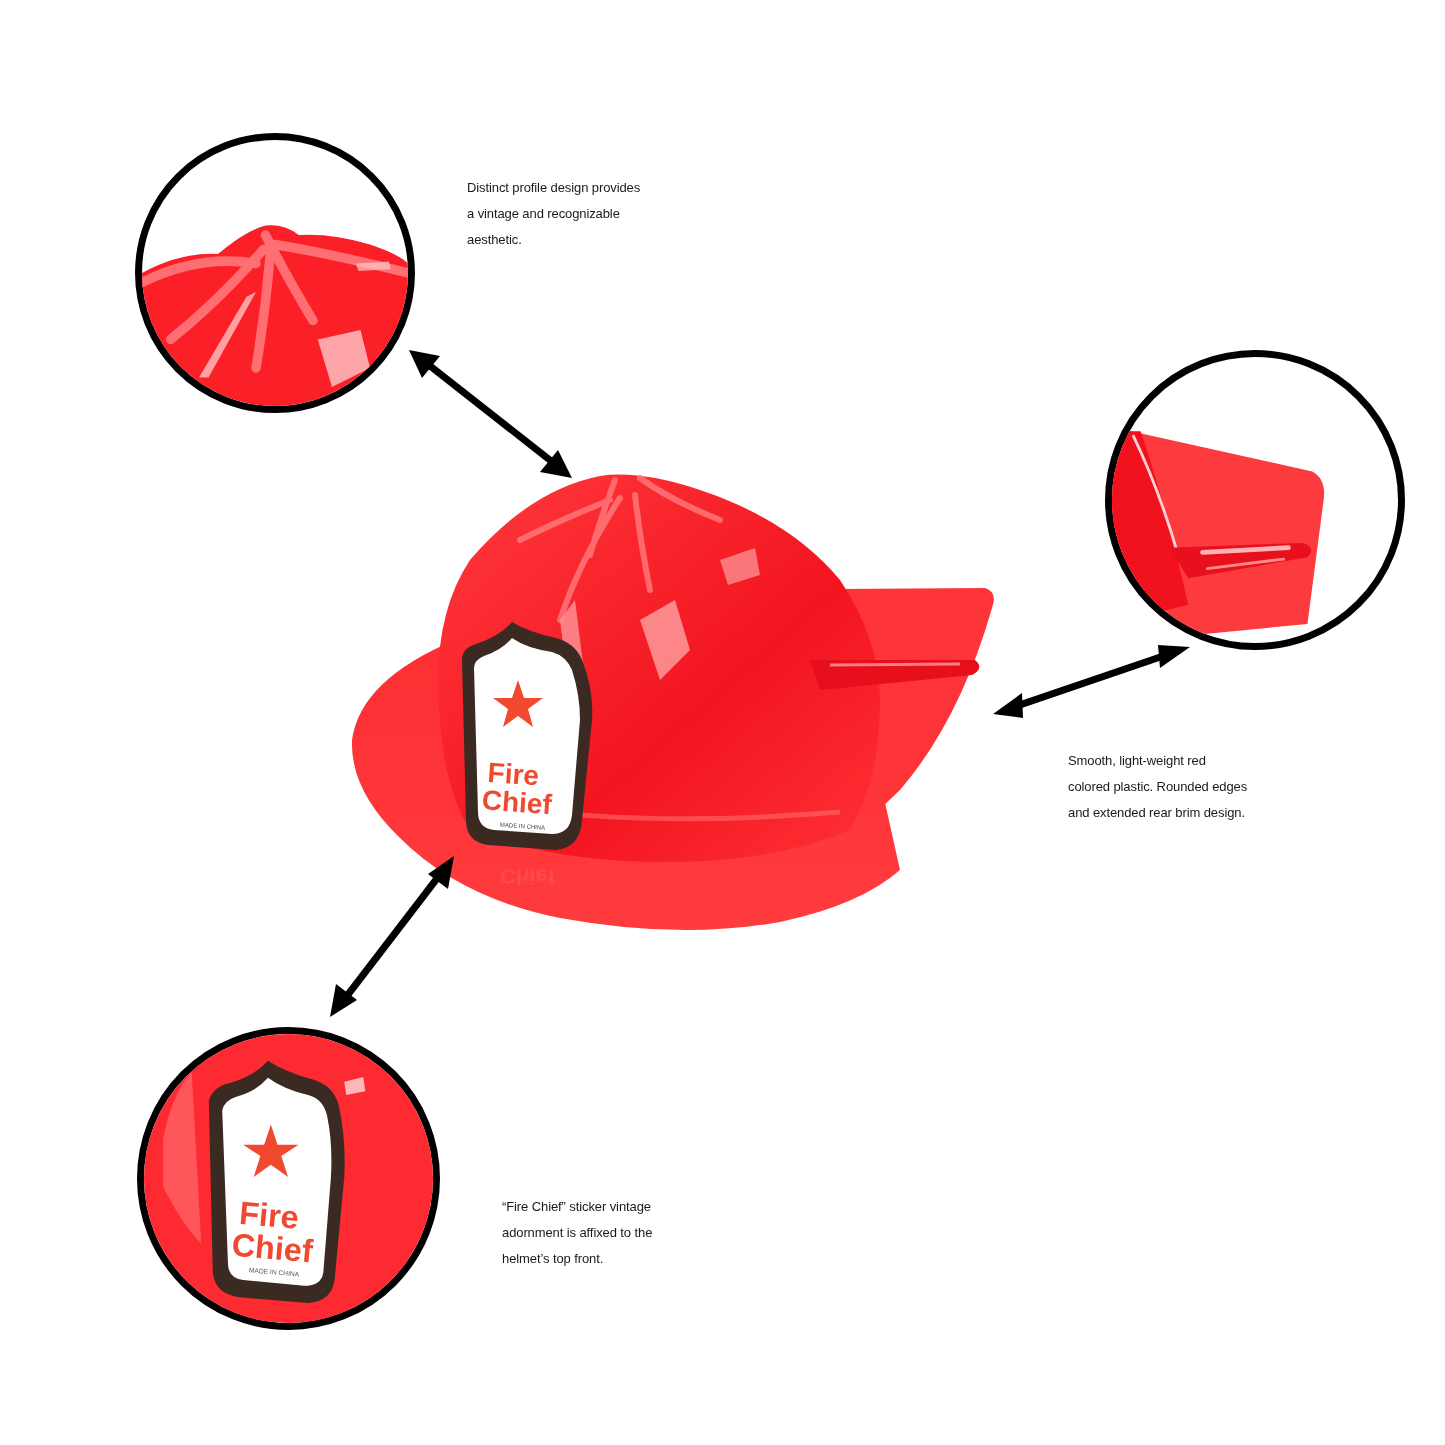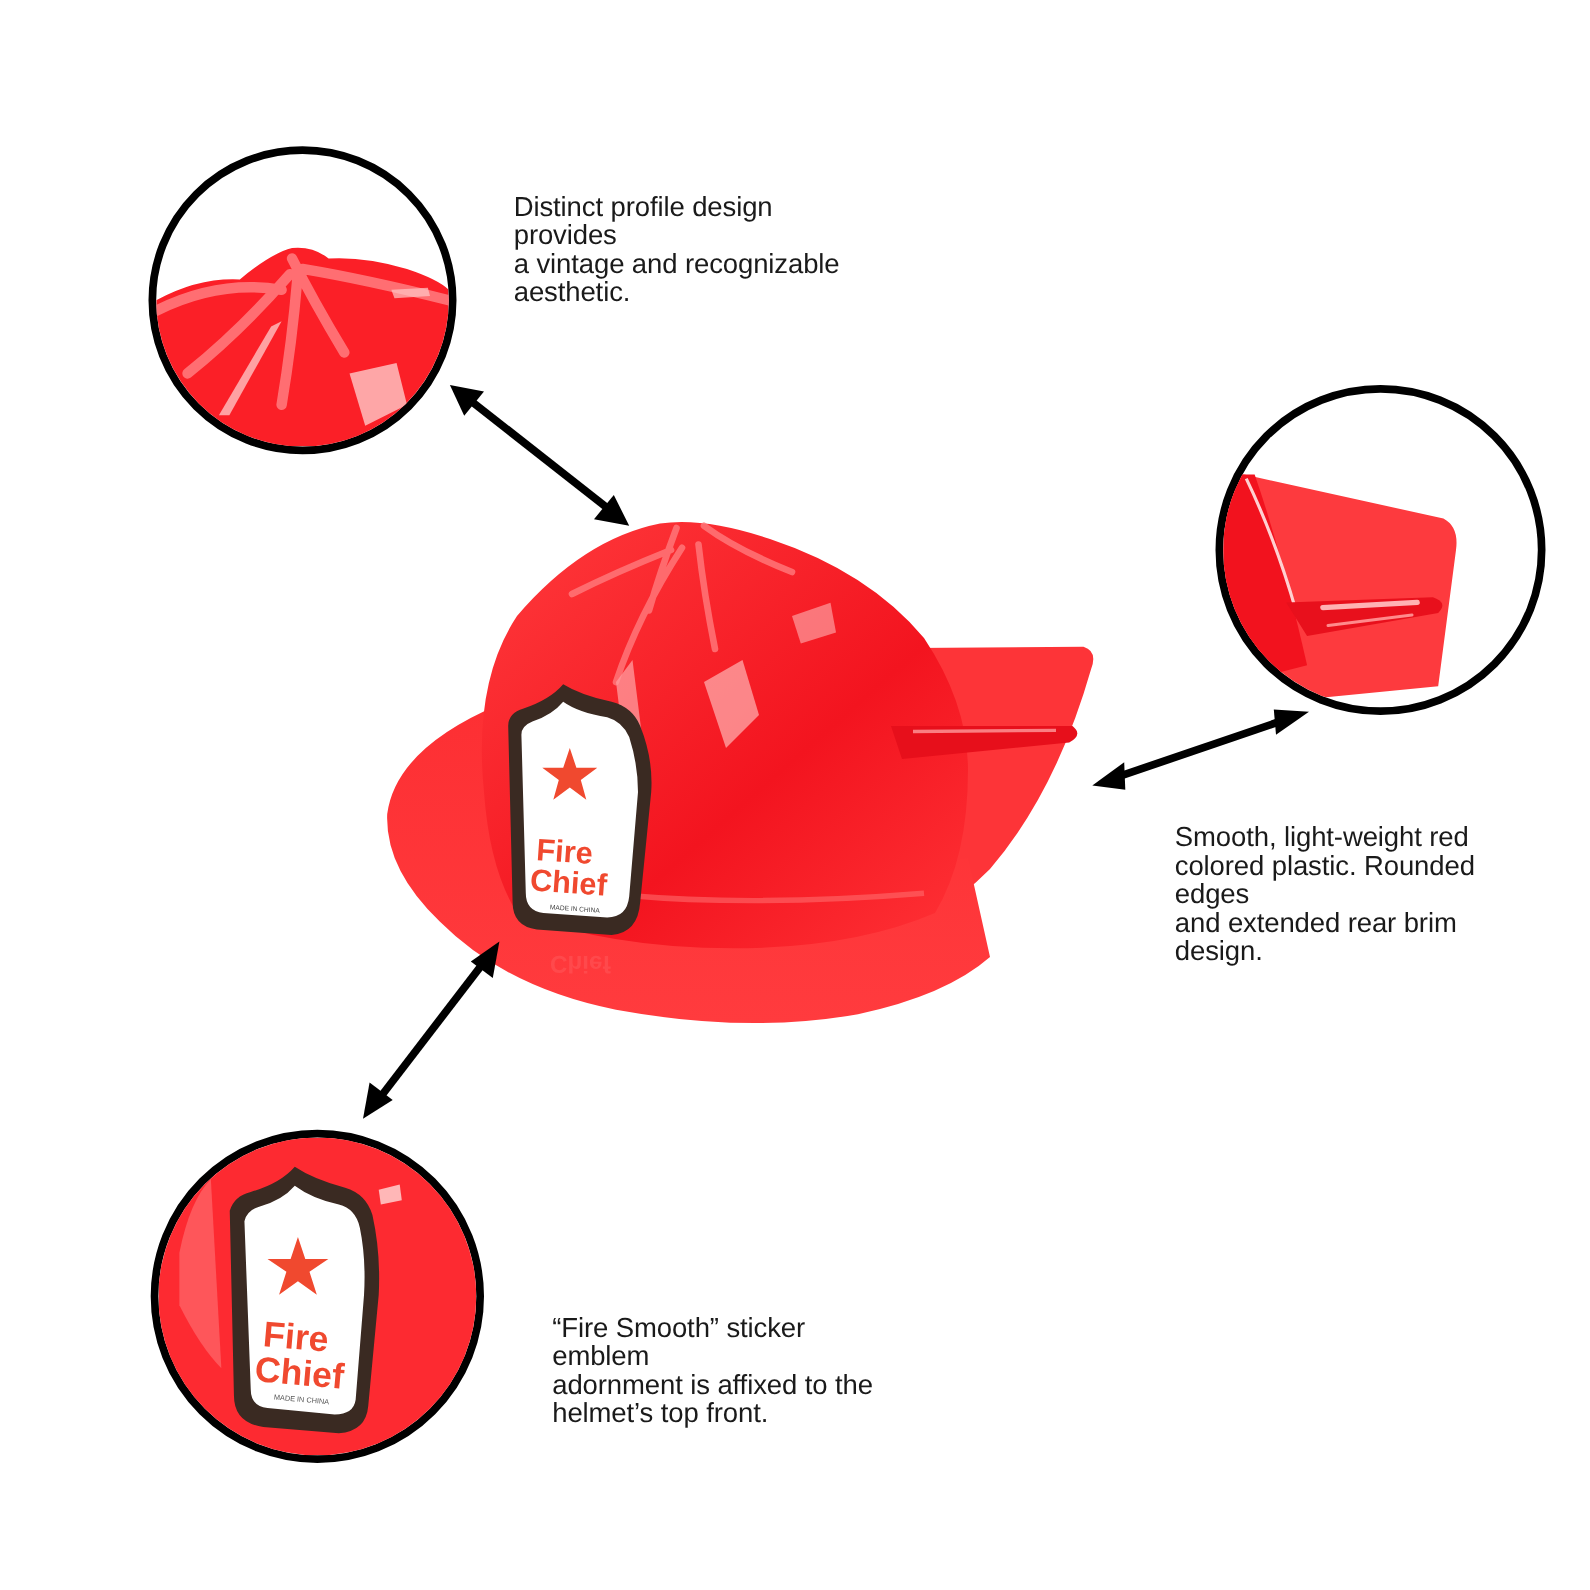--- a/index.html
+++ b/index.html
@@ -1,18 +1,18 @@
 <!DOCTYPE html>
 <html><head>
 <meta charset="utf-8">
 <style>
   html, body { margin: 0; padding: 0; background: #ffffff; }
   body { width: 1445px; height: 1445px; position: relative; overflow: hidden; font-family: "Liberation Sans", "DejaVu Sans", sans-serif; }
   .abs { position: absolute; }
-  .caption { position: absolute; color: #1a1a1a; font-size: 25px; line-height: 26px; letter-spacing: -0.1px; white-space: pre-line; }
+  .caption { position: absolute; color: #1a1a1a; font-size: 13px; line-height: 26px; letter-spacing: -0.1px; white-space: pre-line; }
   .zoom-circle { position: absolute; border: 7px solid #000; border-radius: 50%; overflow: hidden; background: #fff; box-sizing: border-box; }
   .zoom-circle svg { position: absolute; left: 0; top: 0; width: 100%; height: 100%; }
   svg text { font-family: "Liberation Sans", "DejaVu Sans", sans-serif; }
 </style>
 </head>
 <body>
 
 <svg class="abs" style="left:0;top:0;" width="1445" height="1445" viewBox="0 0 1445 1445">
   <defs>
     <linearGradient id="redBody" x1="0" y1="0" x2="1" y2="1">
@@ -105,15 +105,15 @@
     <text x="110" y="252" font-size="7" fill="#555" transform="rotate(5 135 250)">MADE IN CHINA</text>
   </svg>
 </div>
 
 <div class="caption" style="left:467px;top:175px;width:320px;">Distinct profile design provides
 a vintage and recognizable
 aesthetic.</div>
 <div class="caption" style="left:1068px;top:748px;width:320px;">Smooth, light-weight red
 colored plastic. Rounded edges
 and extended rear brim design.</div>
-<div class="caption" style="left:502px;top:1194px;width:300px;">“Fire Smooth” sticker emblem
+<div class="caption" style="left:502px;top:1194px;width:300px;">“Fire Chief” sticker vintage
 adornment is affixed to the
 helmet’s top front.</div>
 
 </body></html>

